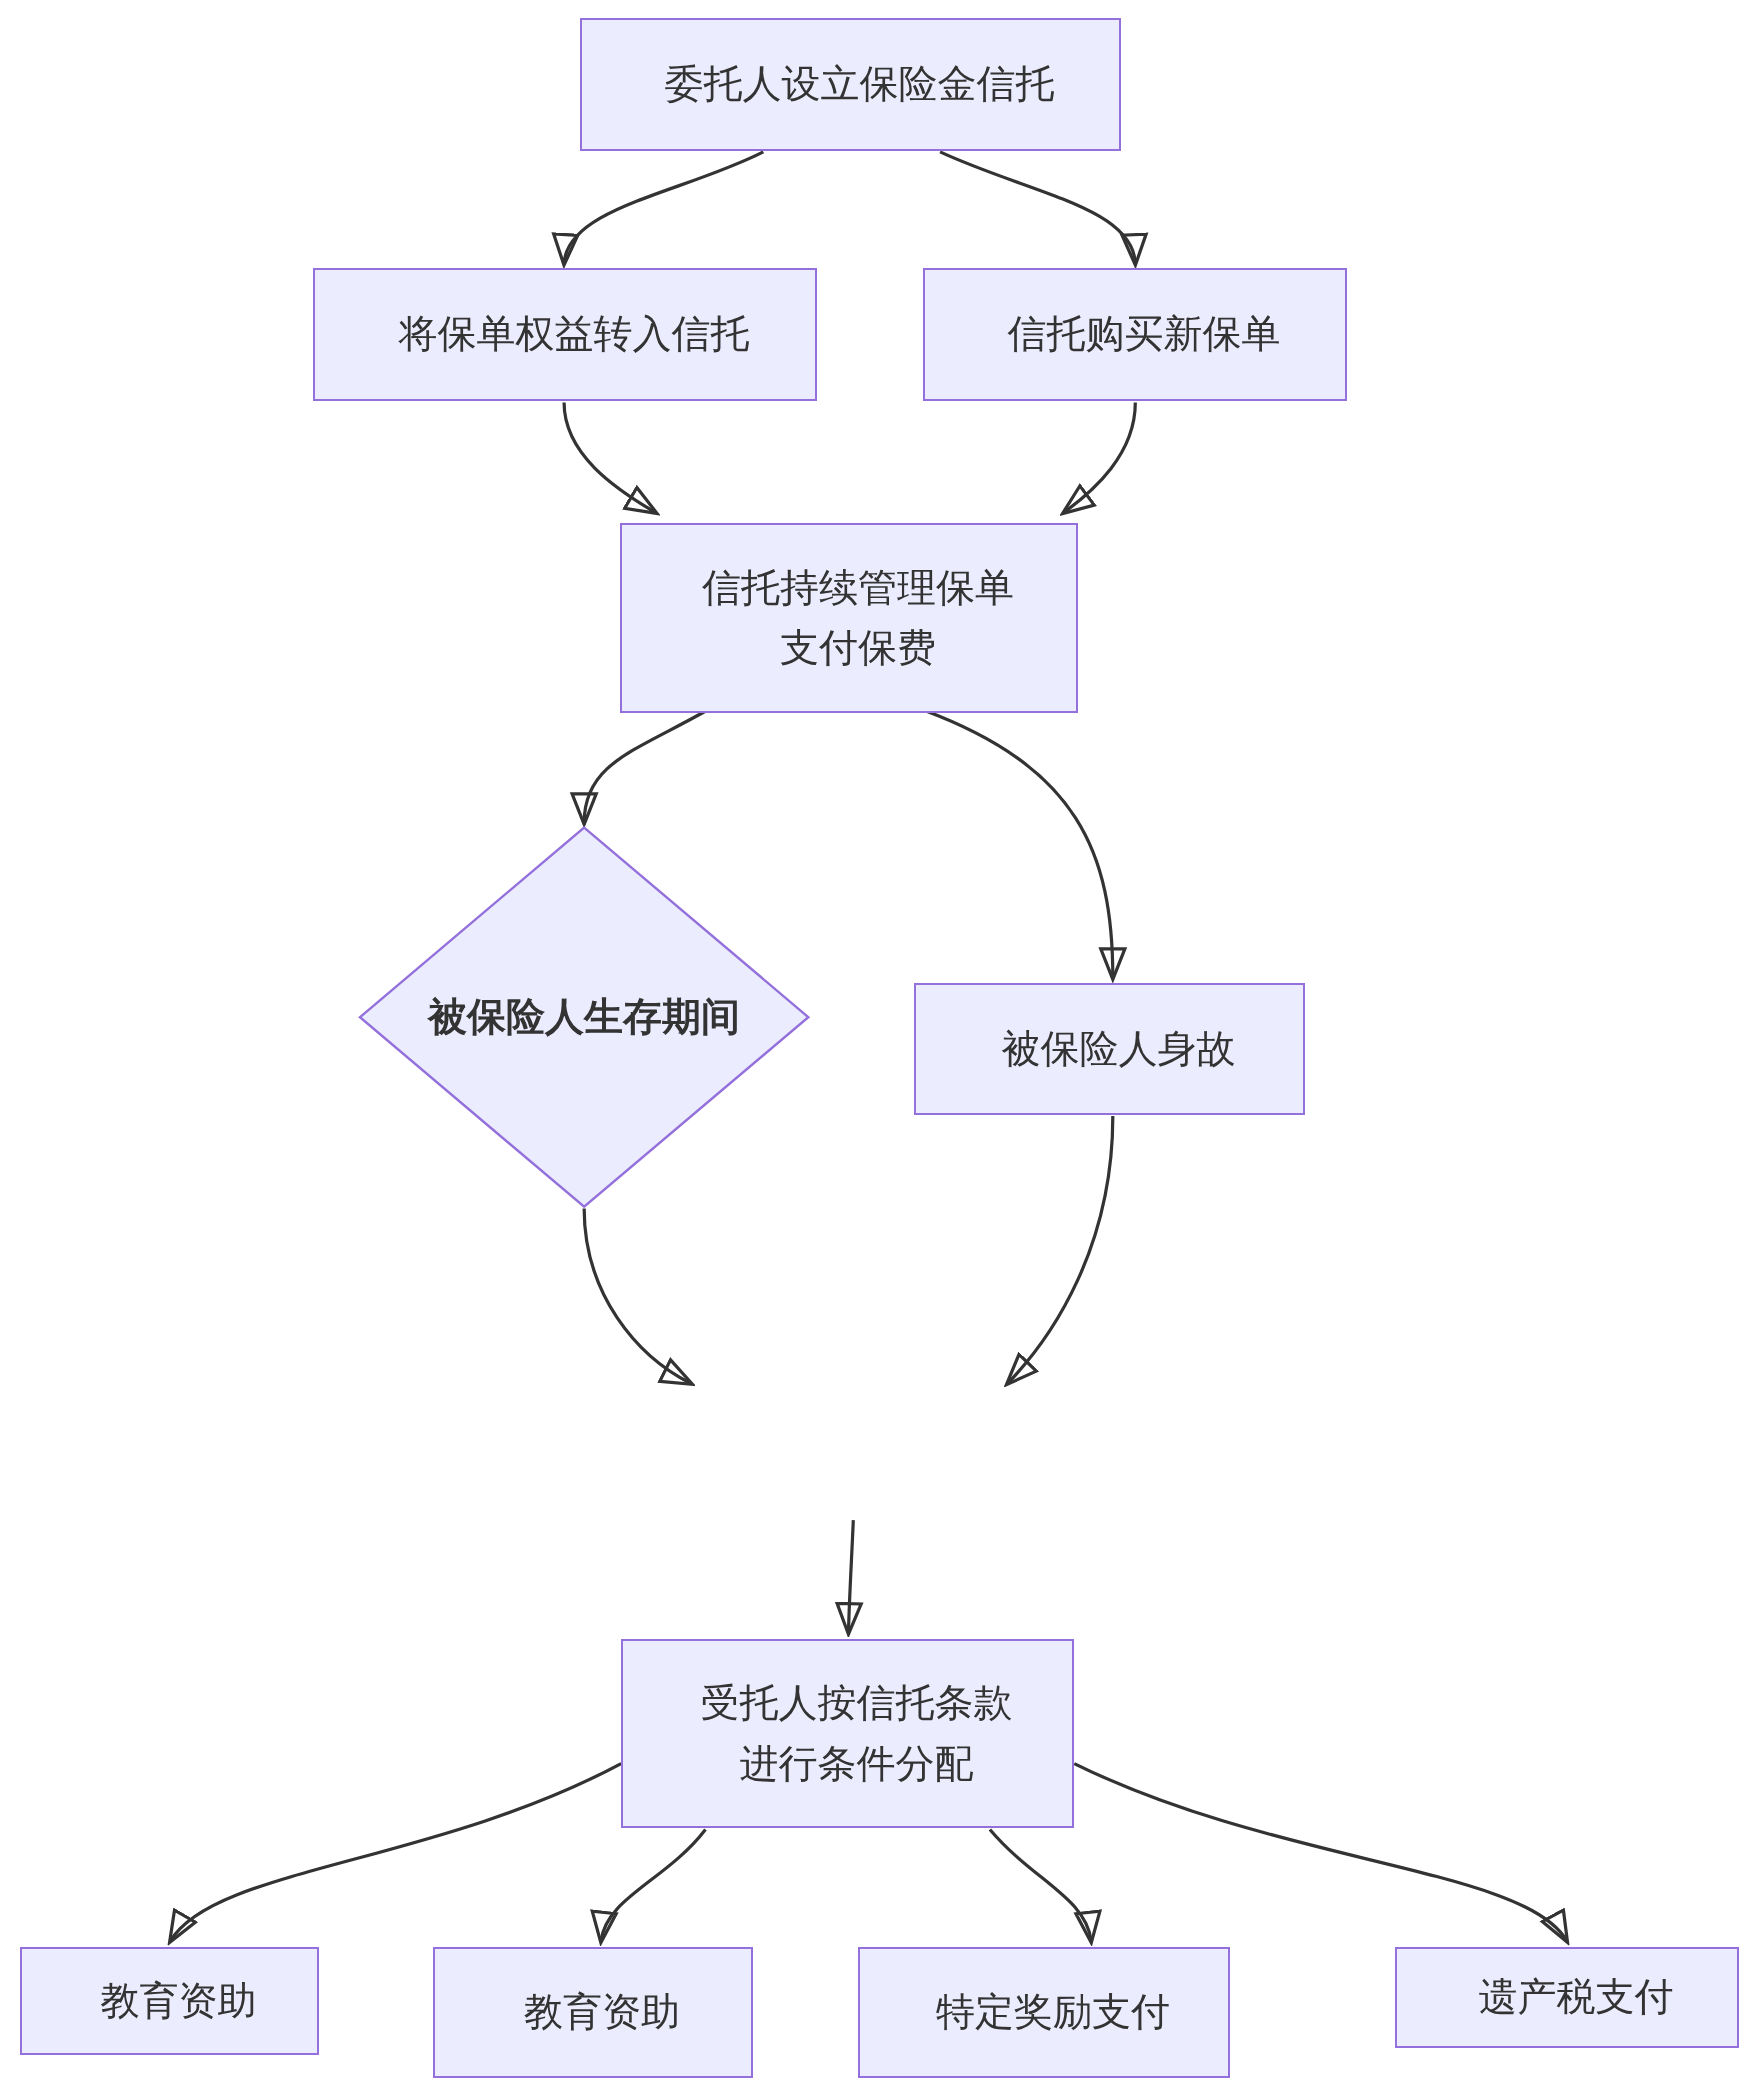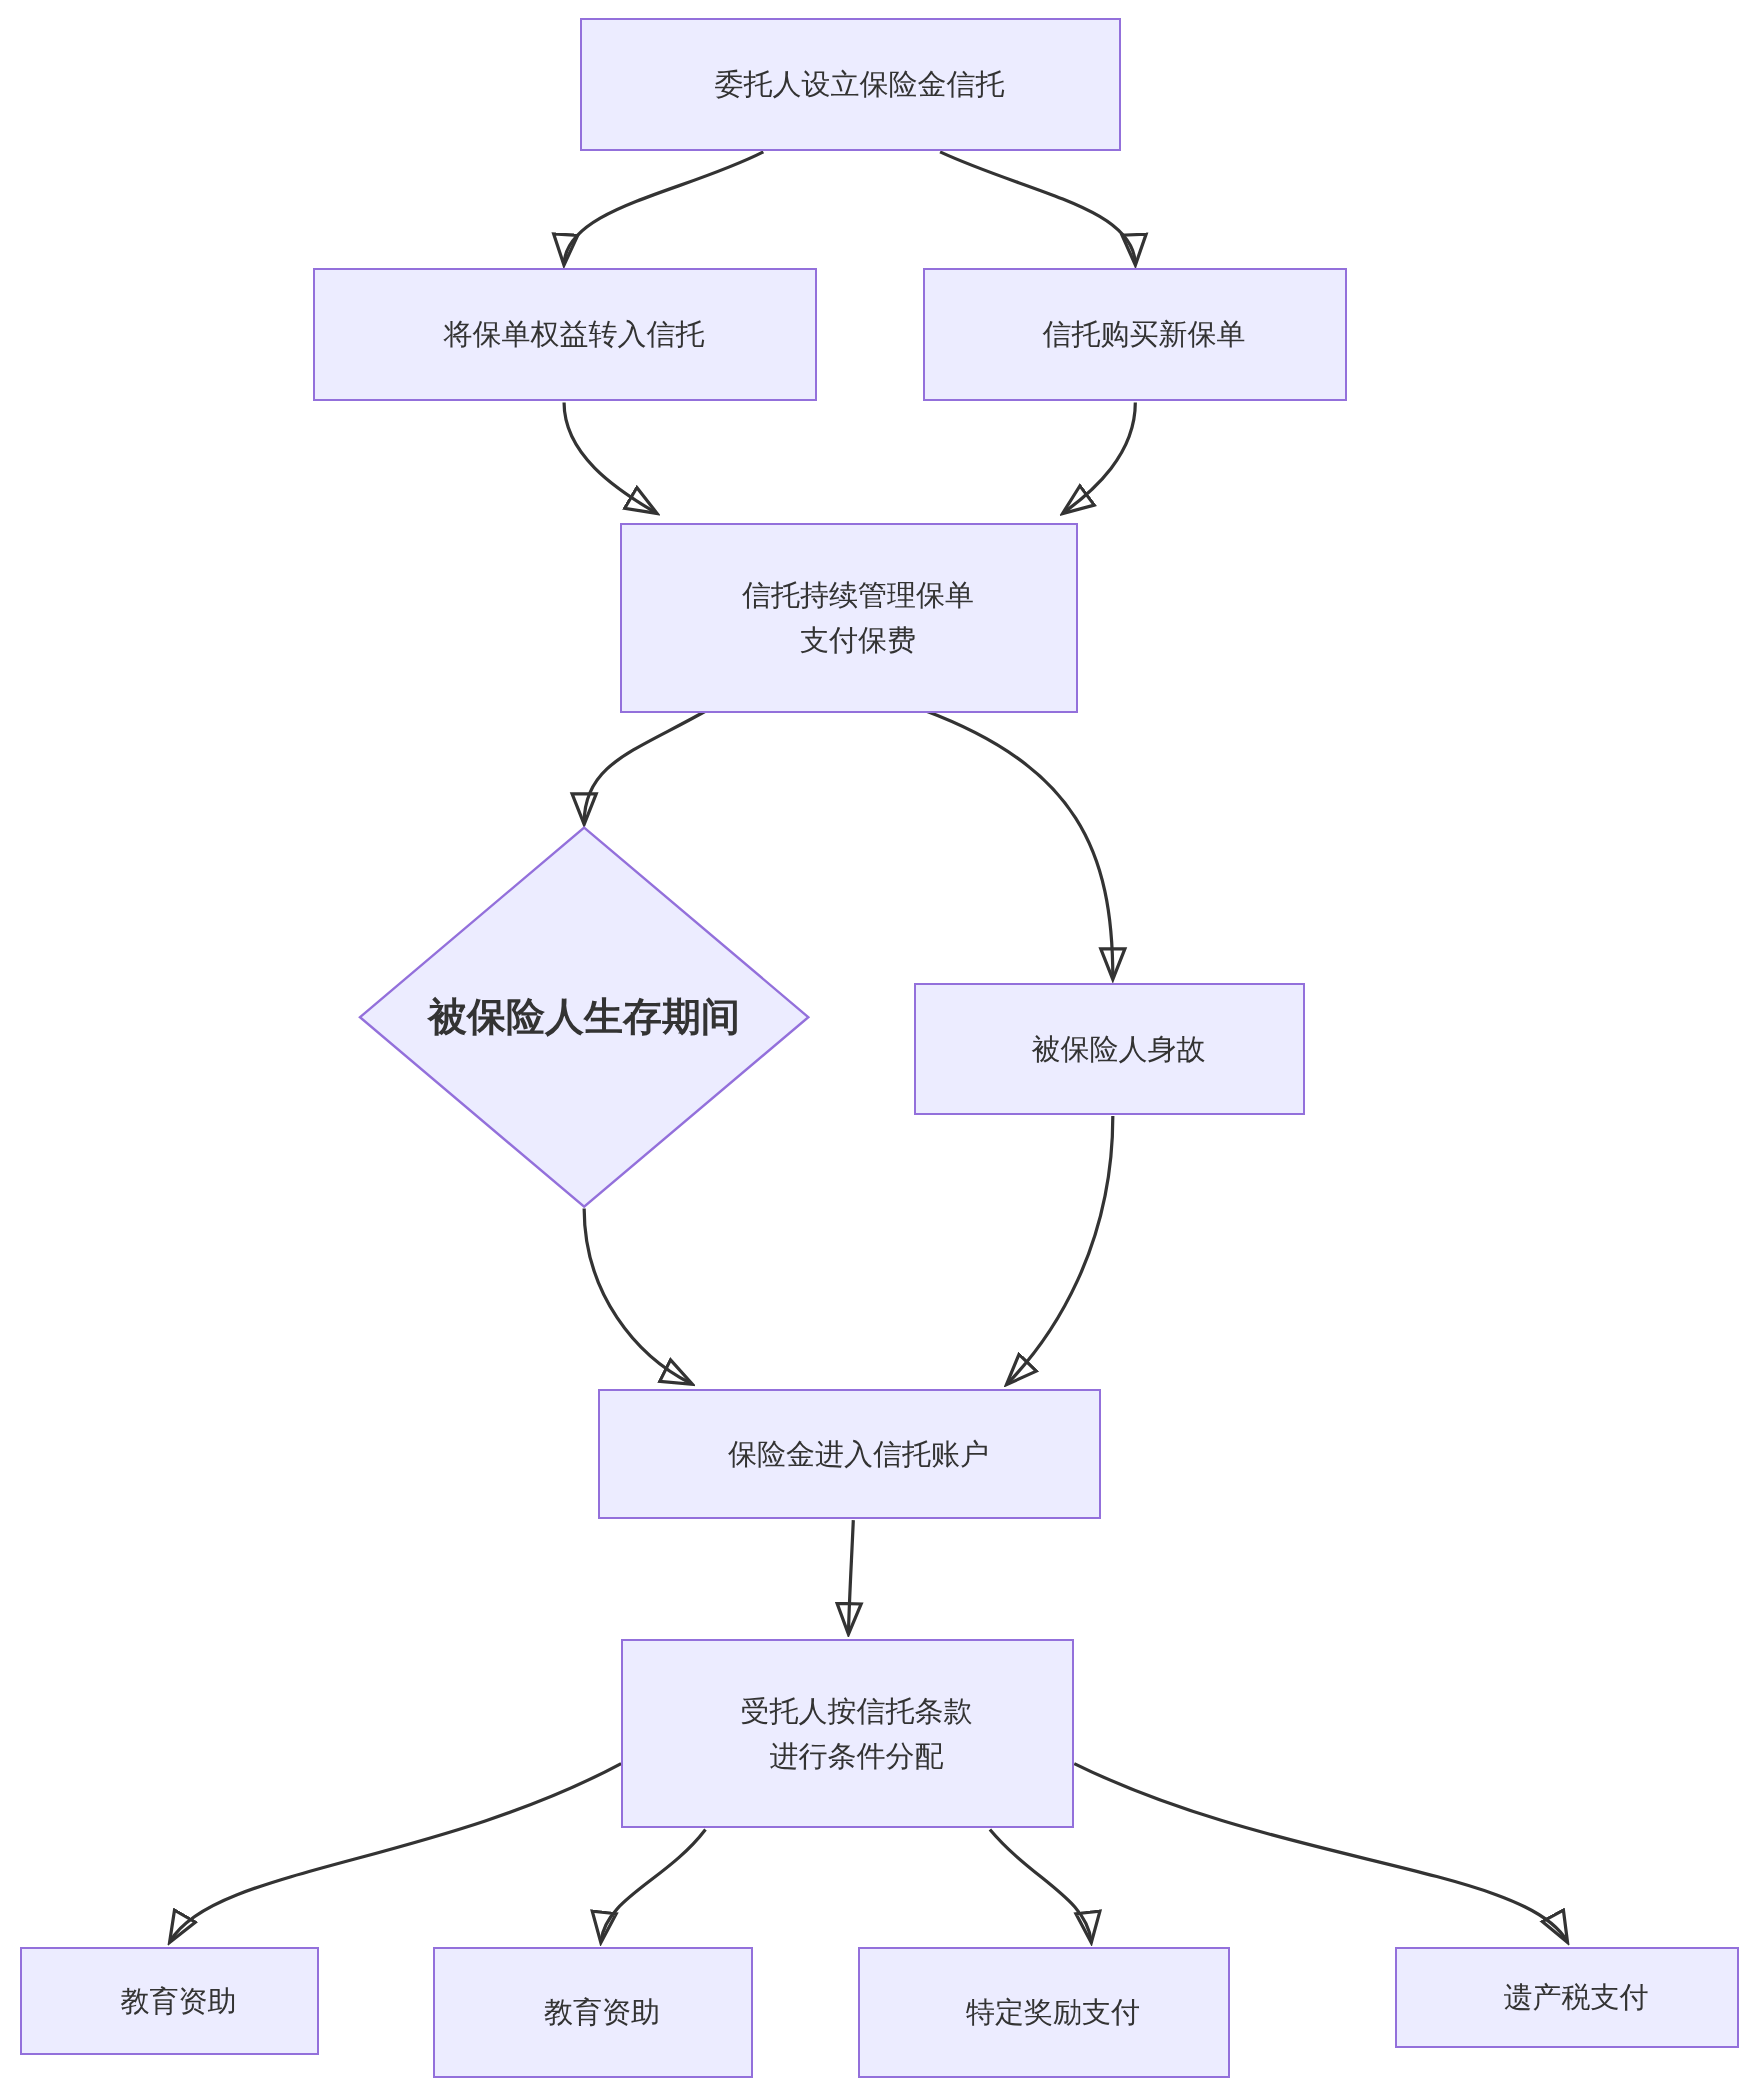--- a/index.html
+++ b/index.html
@@ -33,21 +33,21 @@
     position:absolute;
     box-sizing:border-box;
     background:var(--fill,#ECECFF);
     border:2.4px solid var(--border,#9370DB);
     color:var(--text,#333);
     display:flex;
     flex-direction:column;
     align-items:center;
     justify-content:center;
     text-align:center;
-    font-size:29px;
+    font-size:39px;
     line-height:1.55;
     padding-left:18px;
   }
   .diamond-label{
     position:absolute;
     left:375px;
     top:987px;
     width:418px;
     text-align:center;
     font-size:39px;
@@ -101,23 +101,20 @@
     <span>信托持续管理保单</span>
     <span>支付保费</span>
   </div>
 
   <div class="diamond-label">被保险人生存期间</div>
 
   <div class="node" style="left:914px;top:983px;width:391px;height:132px">
     <span>被保险人身故</span>
   </div>
 
-  <div class="node" style="left:598px;top:1389px;width:503px;height:130px">
-    <span>保险金进入信托账户</span>
-  </div>
 
   <div class="node" style="left:621px;top:1639px;width:453px;height:189px">
     <span>受托人按信托条款</span>
     <span>进行条件分配</span>
   </div>
 
   <div class="node" style="left:20px;top:1947px;width:299px;height:108px">
     <span>教育资助</span>
   </div>
 

